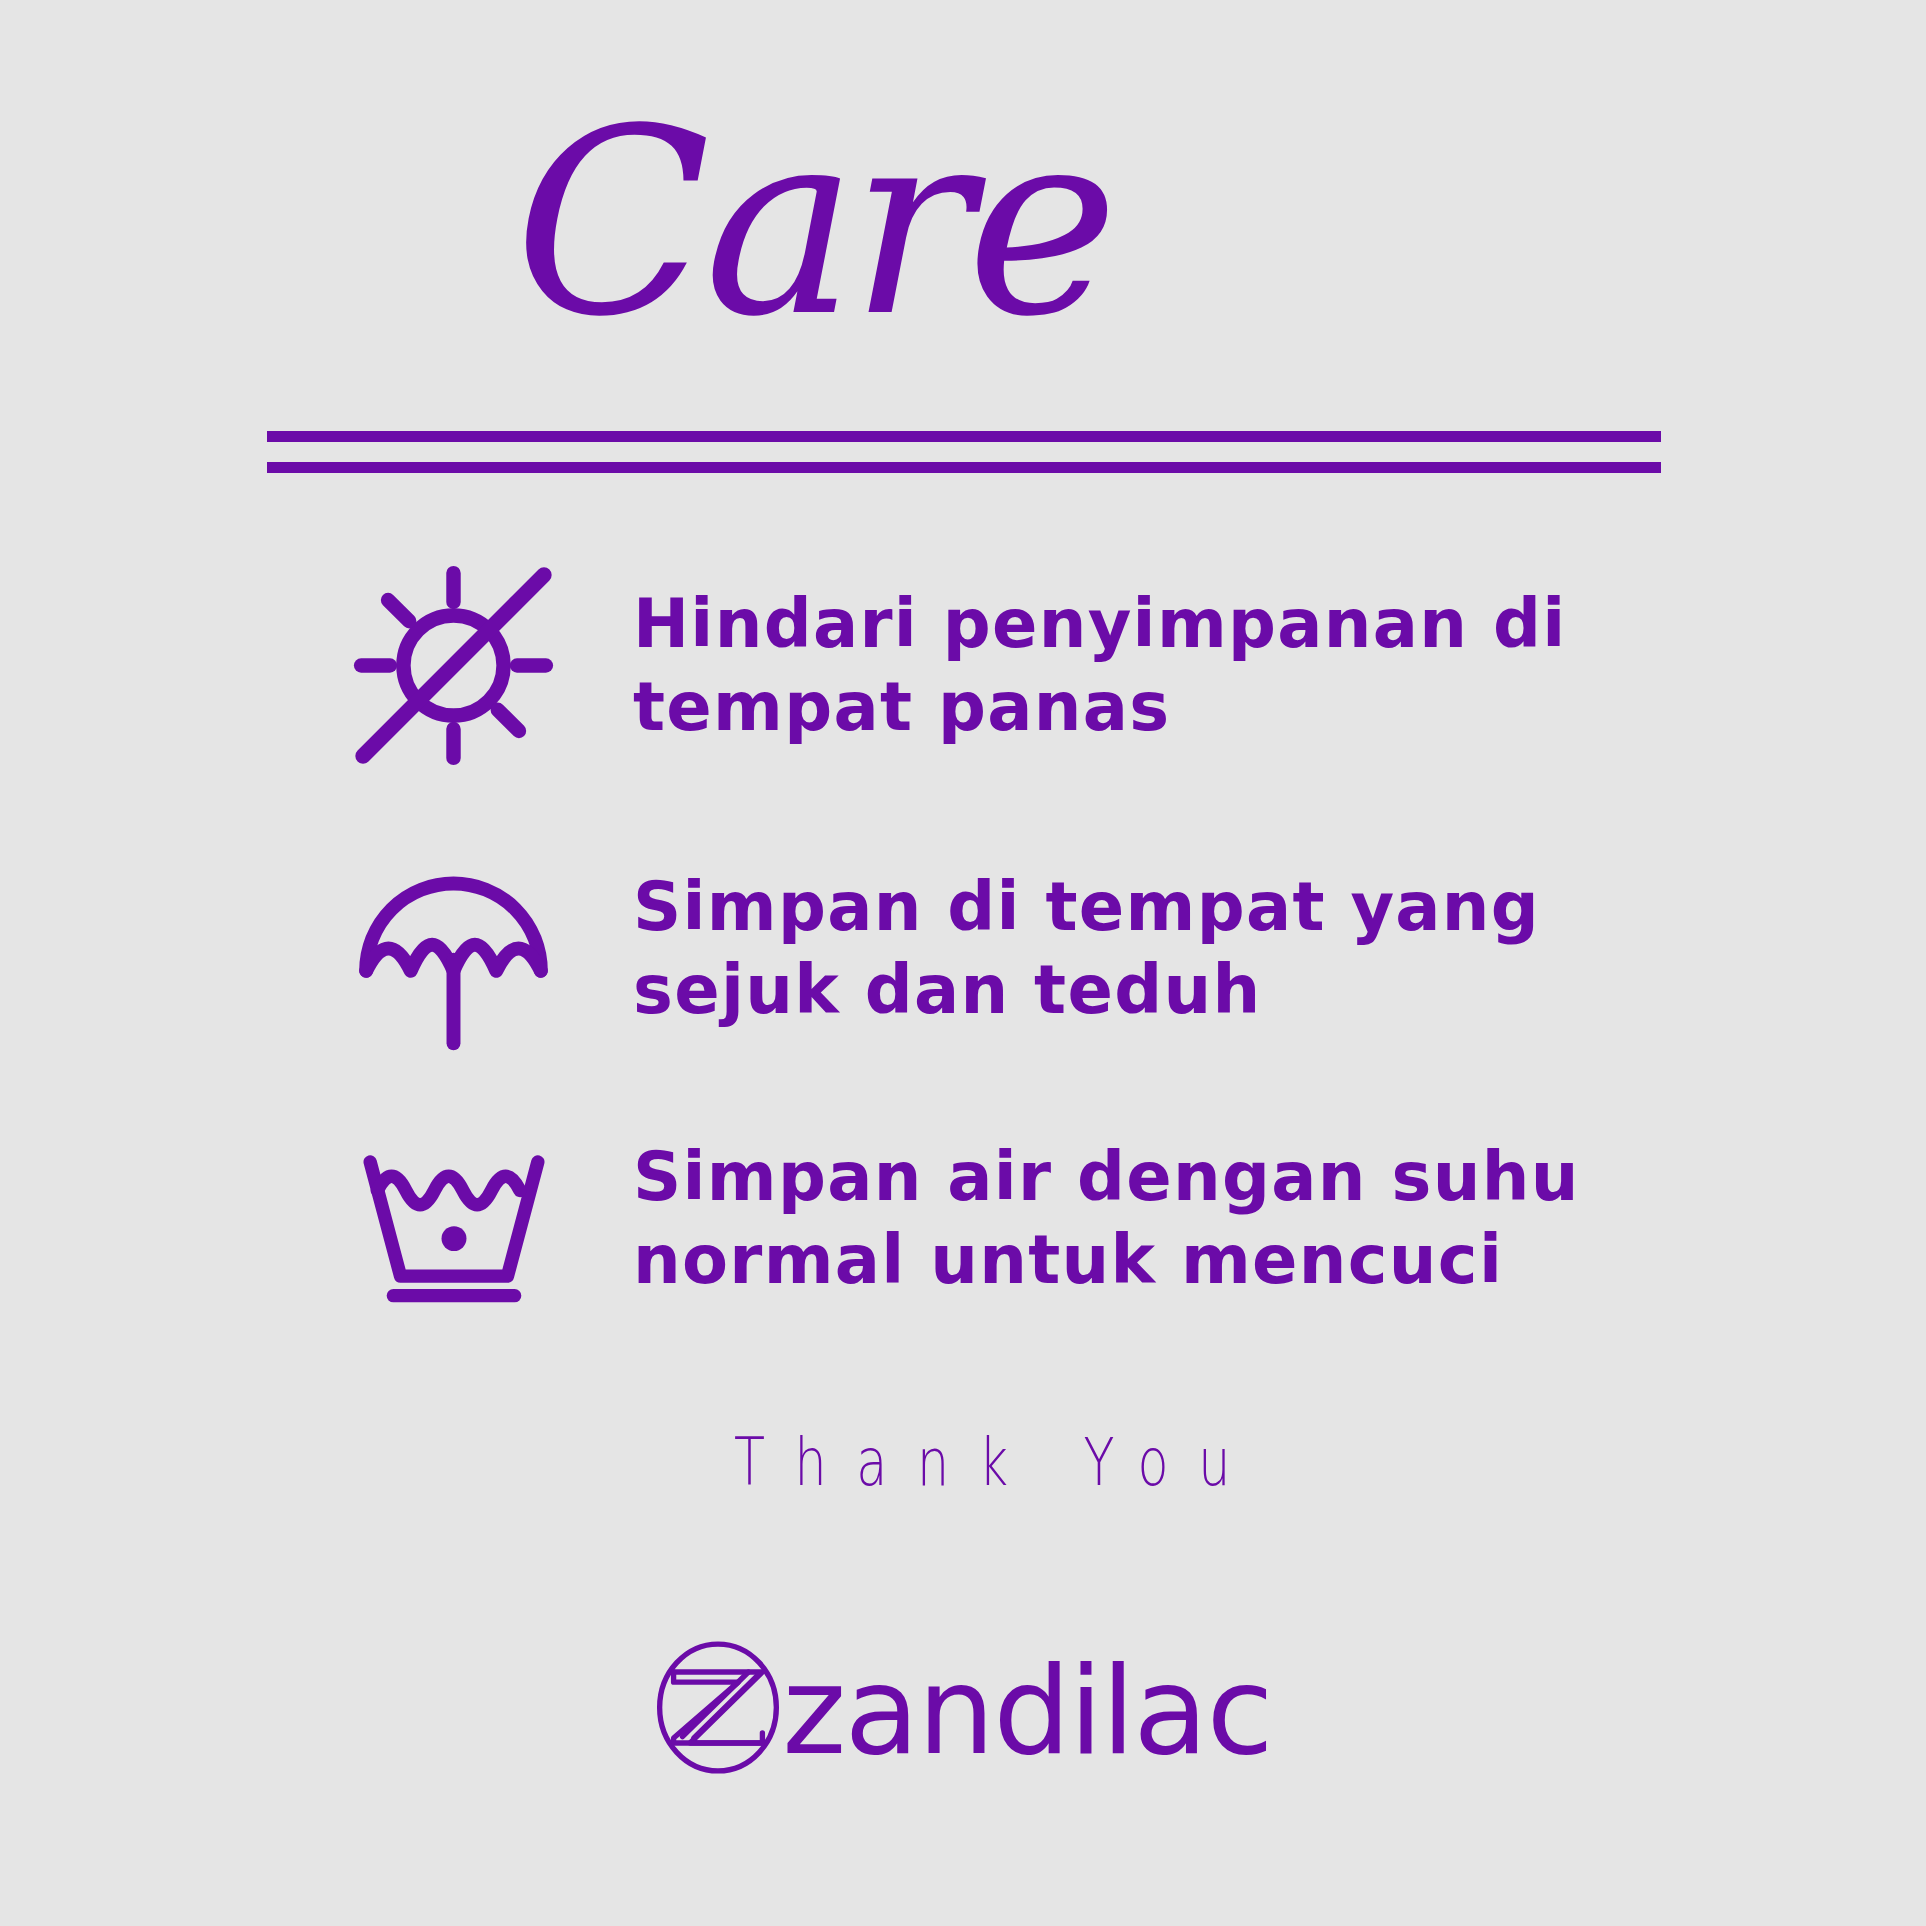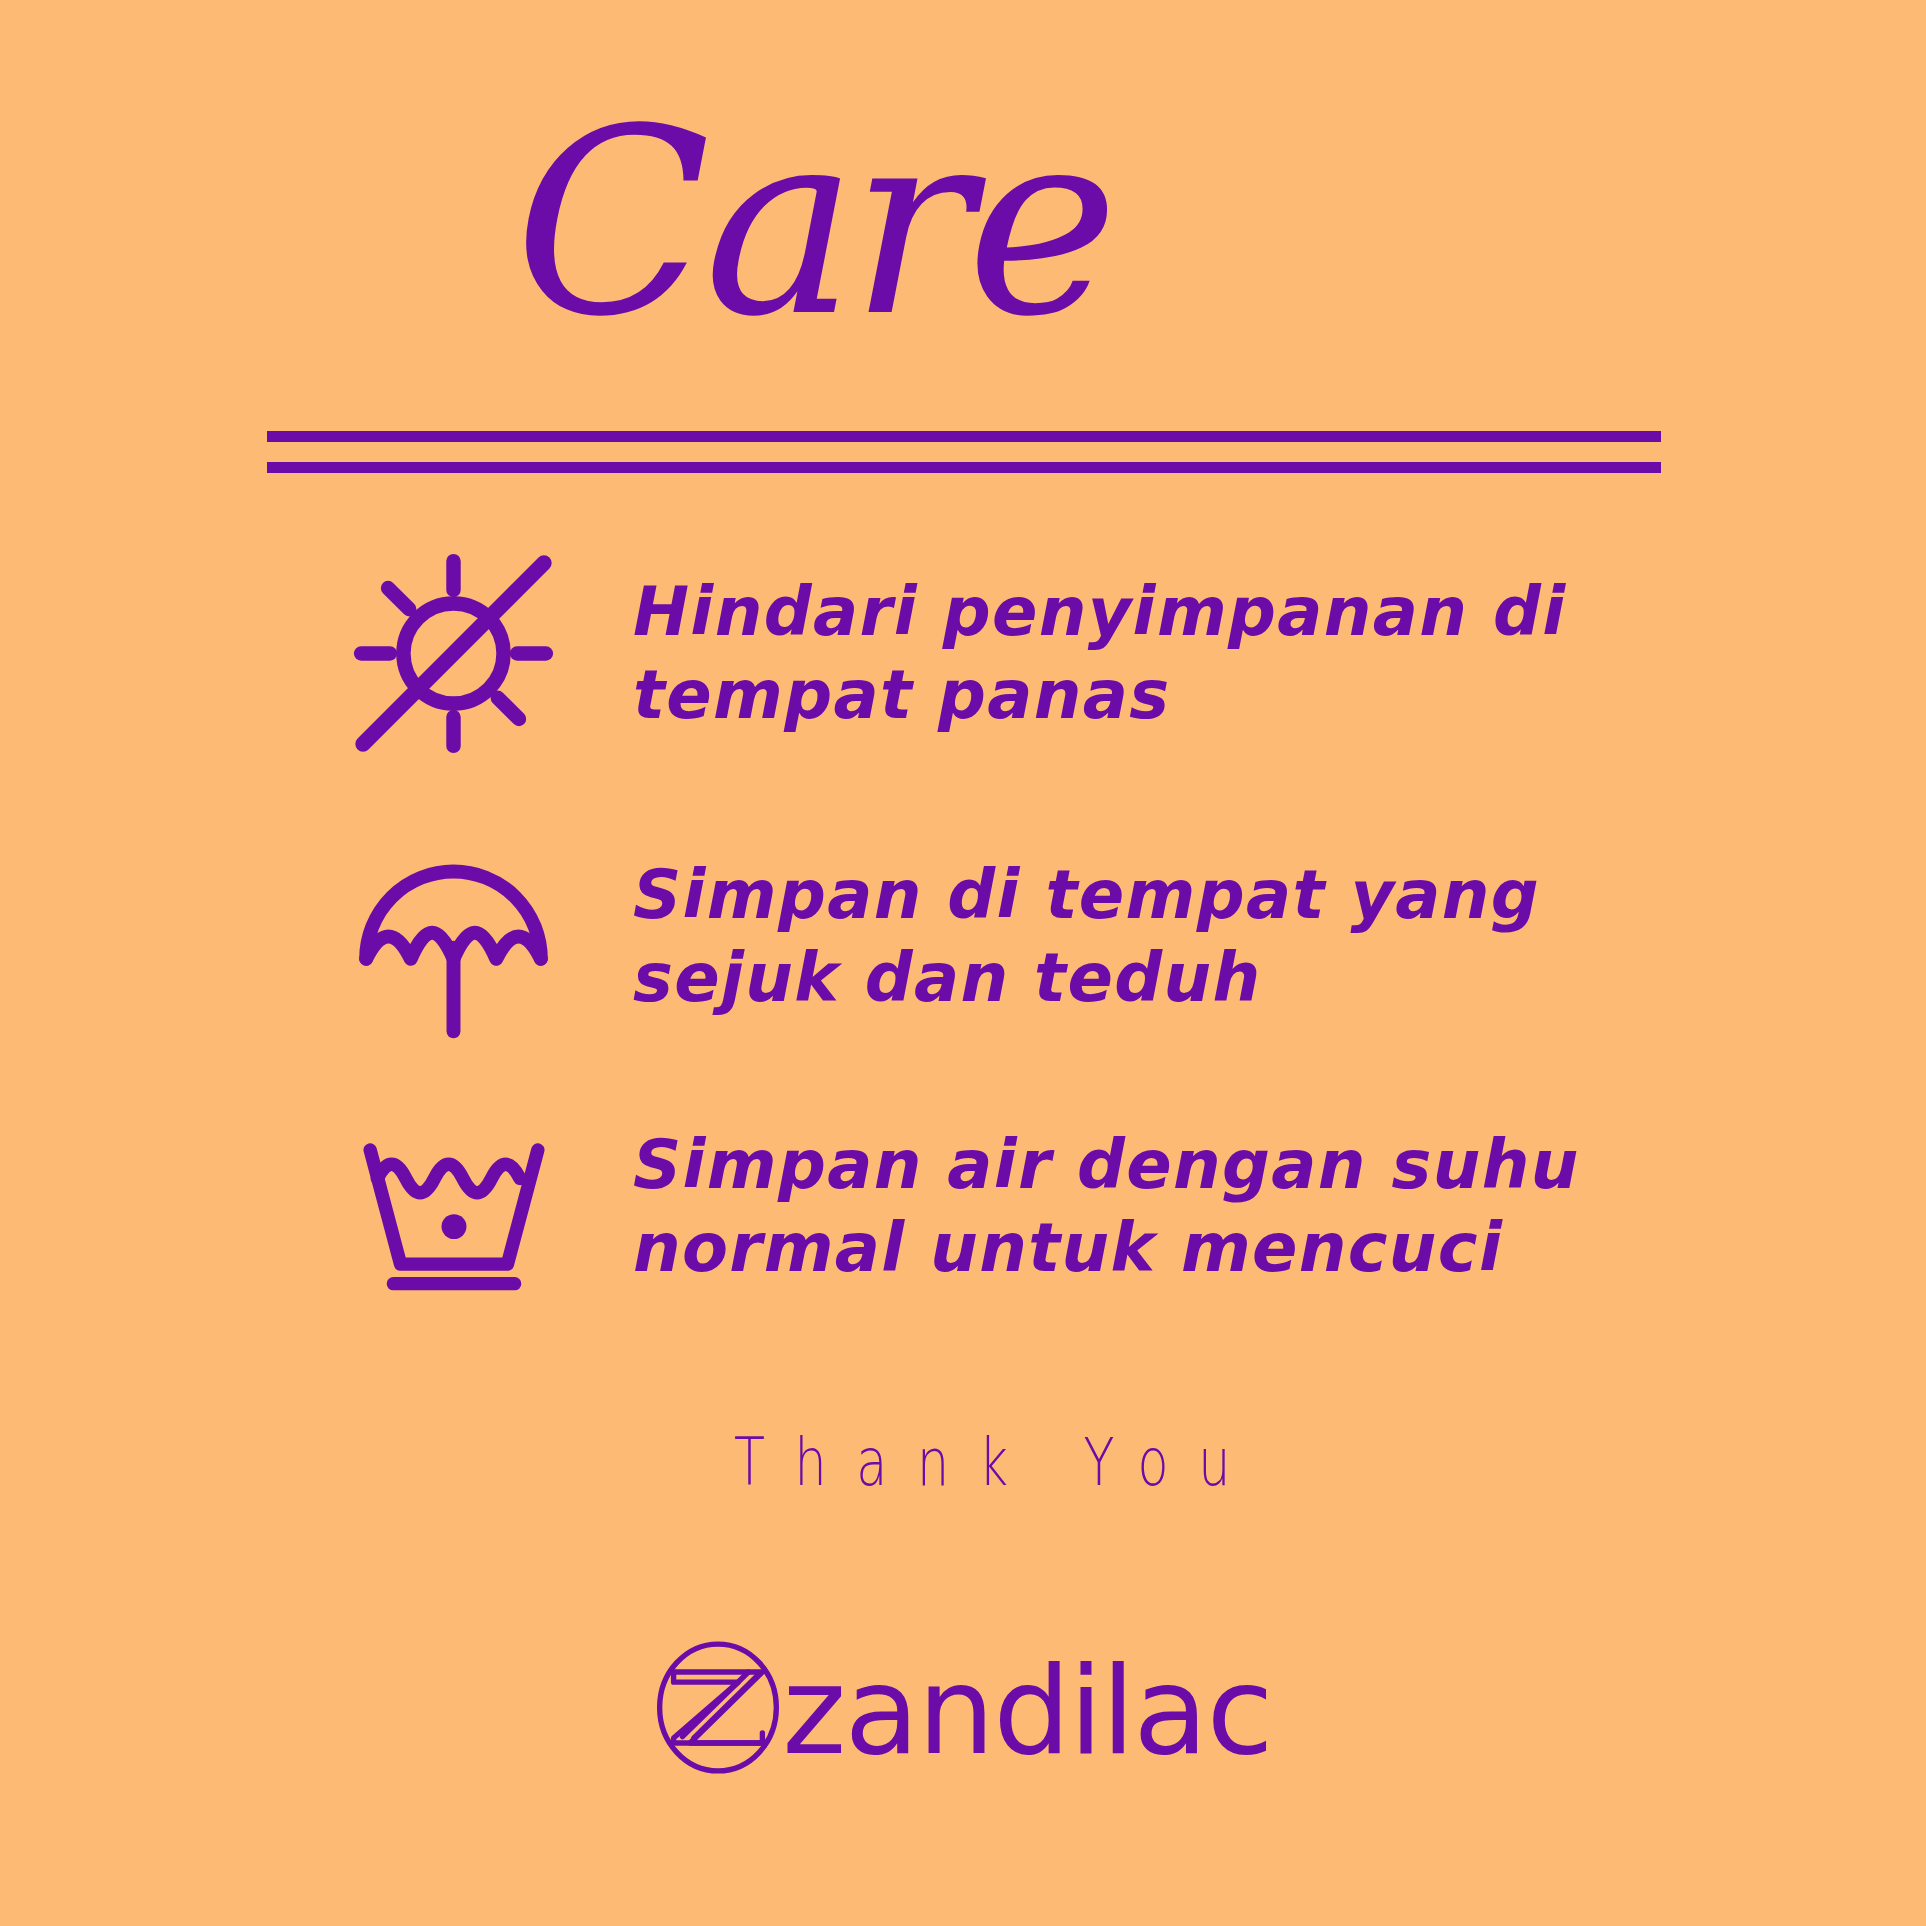--- a/index.html
+++ b/index.html
@@ -7,21 +7,21 @@
   html, body {
     width:1926px; height:1926px;
     background:#f9eefd;
     font-family:"Liberation Sans", sans-serif;
     overflow:hidden;
   }
 
   #card {
     position:relative;
     width:1926px; height:1926px;
-    background:#fdba74;
+    background:#e5e5e5;
   }
 
   
   #title-block {
     position:absolute;
     left:0; top:0;
     width:1926px; height:402px;
   }
 
   #title-script {
@@ -68,23 +68,22 @@
     width:1394px;
     height:11px;
     background:#6b0ba8;
   }
   #divider-top    { top:431px; }
   #divider-bottom { top:462px; }
 
   
   #rows {
     position:absolute;
-    left:0; top:512px;
+    left:0; top:524px;
     width:1620px;
-    font-style:italic;
   }
 
   .row {
     position:relative;
     display:flex;
     align-items:center;
     height:257px;
     padding-left:325px;
   }
   #row-0 { height:283px; }

